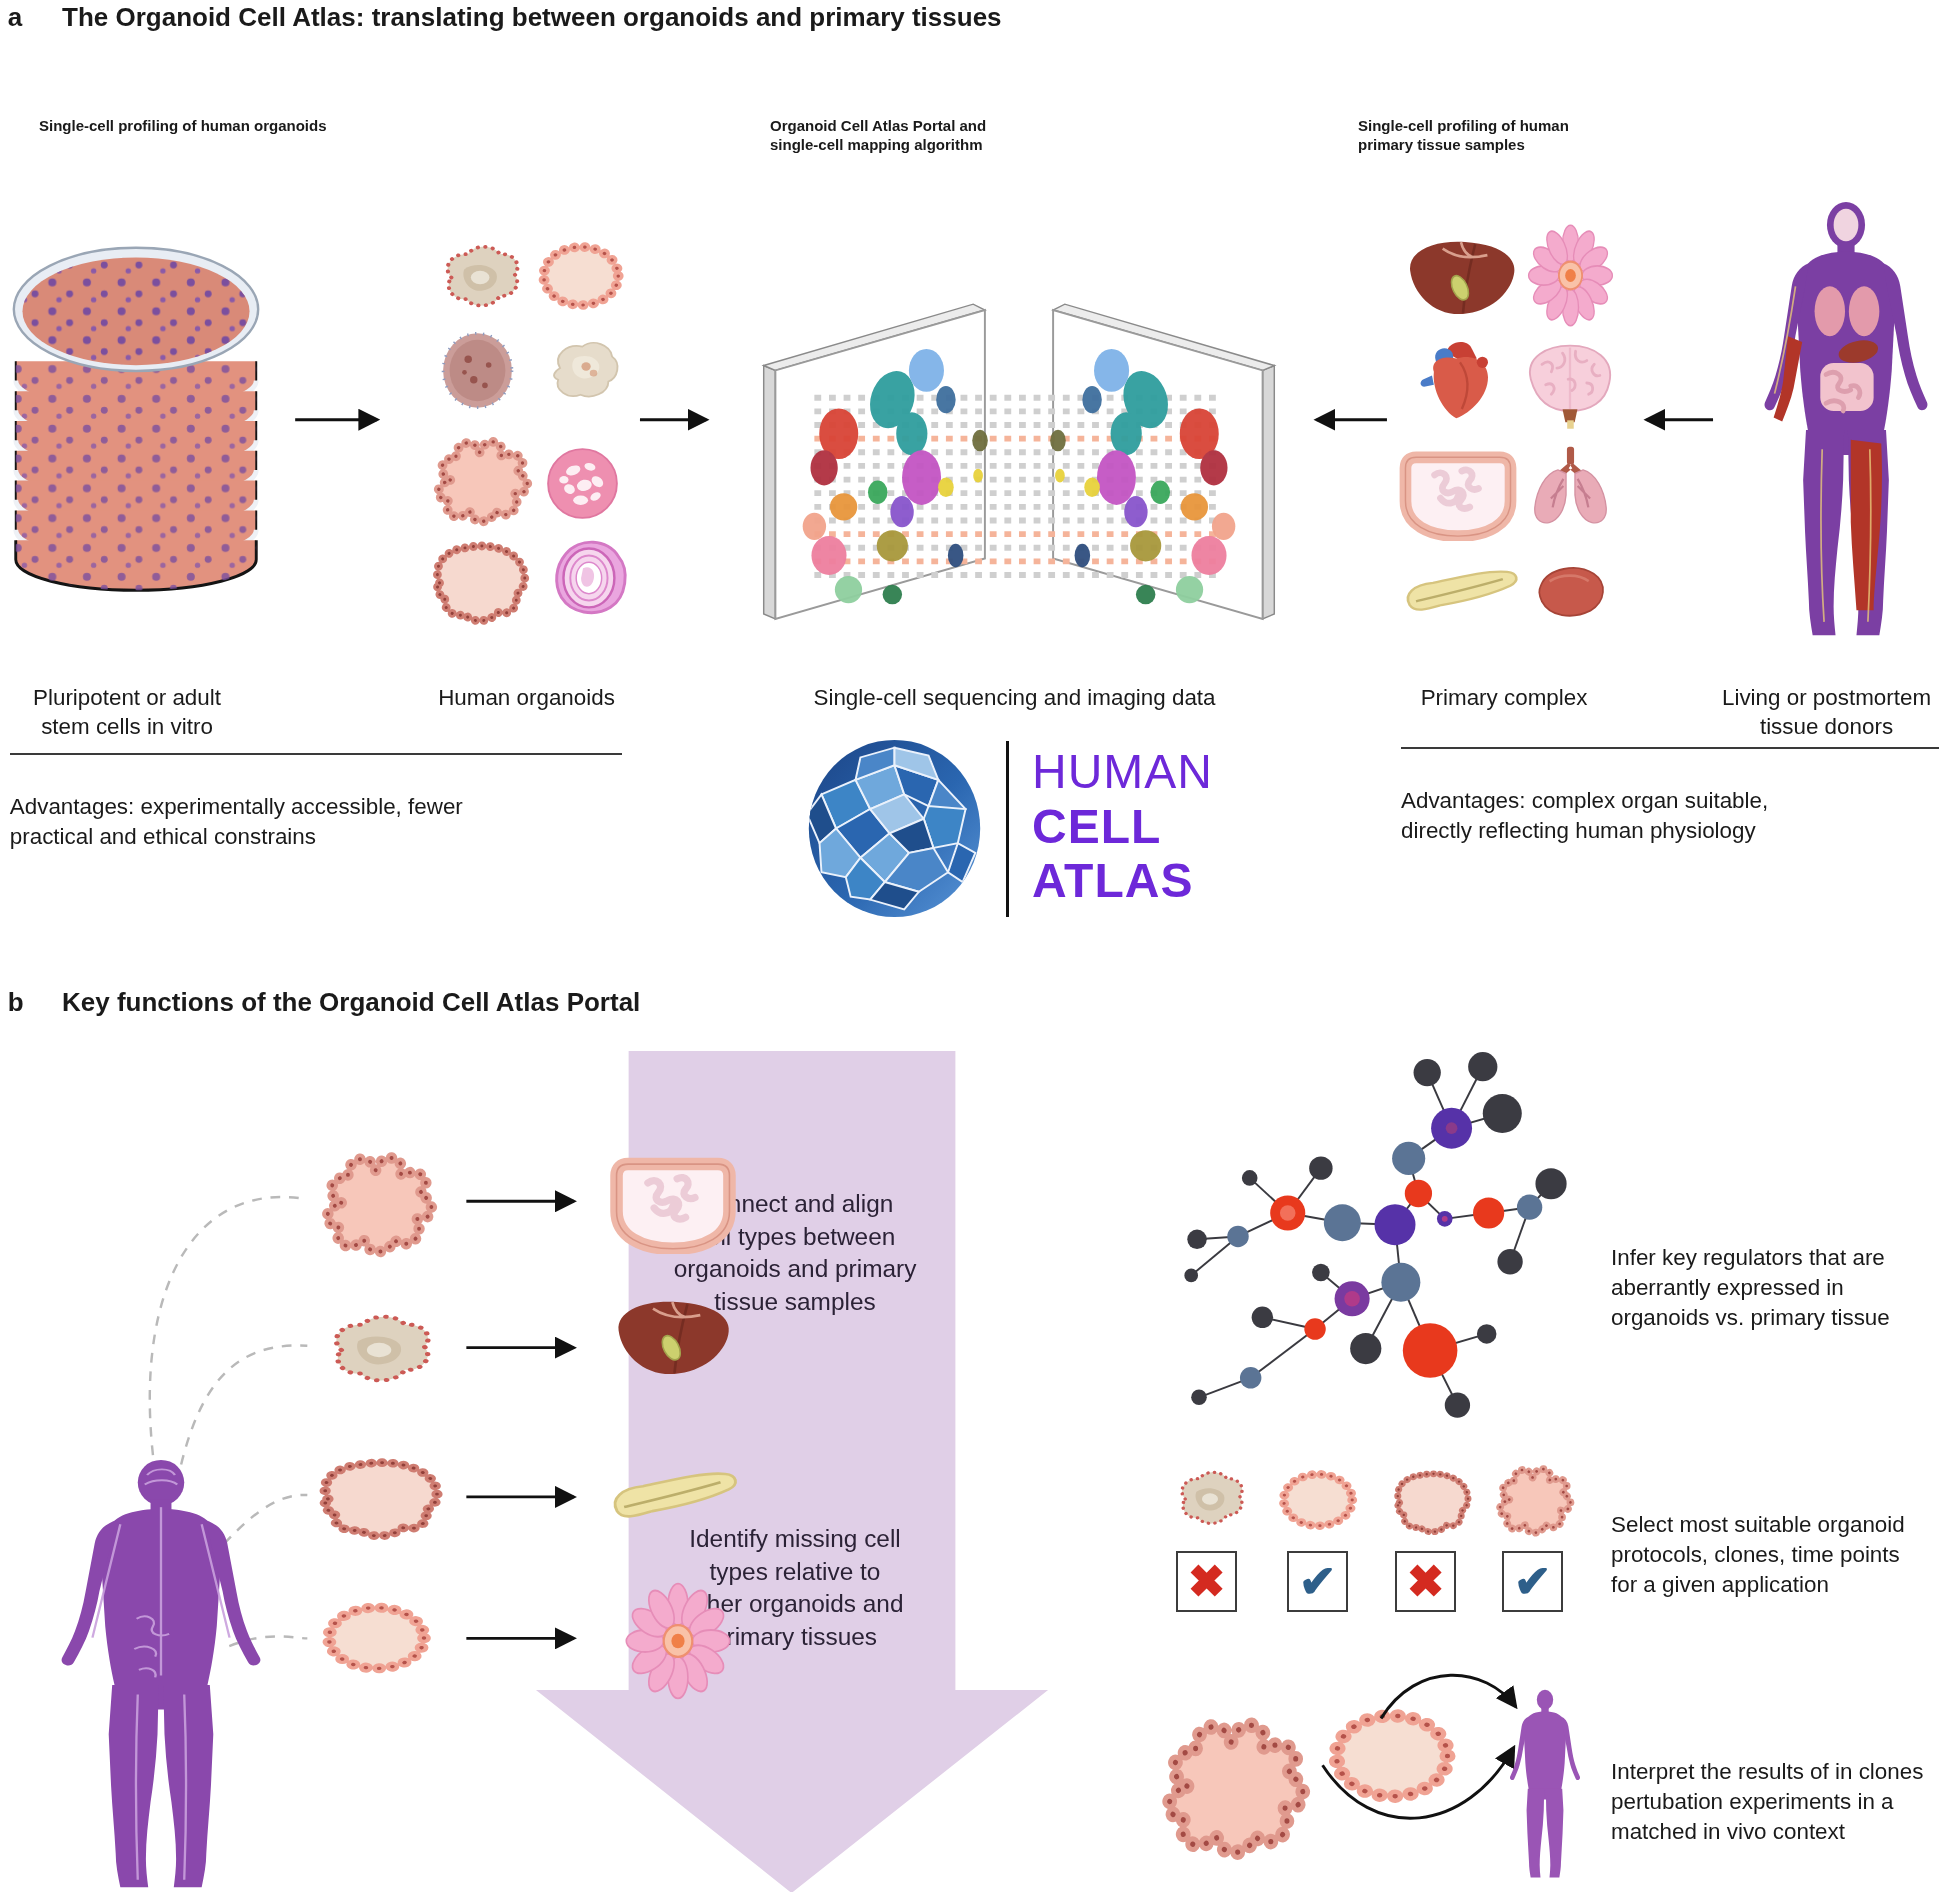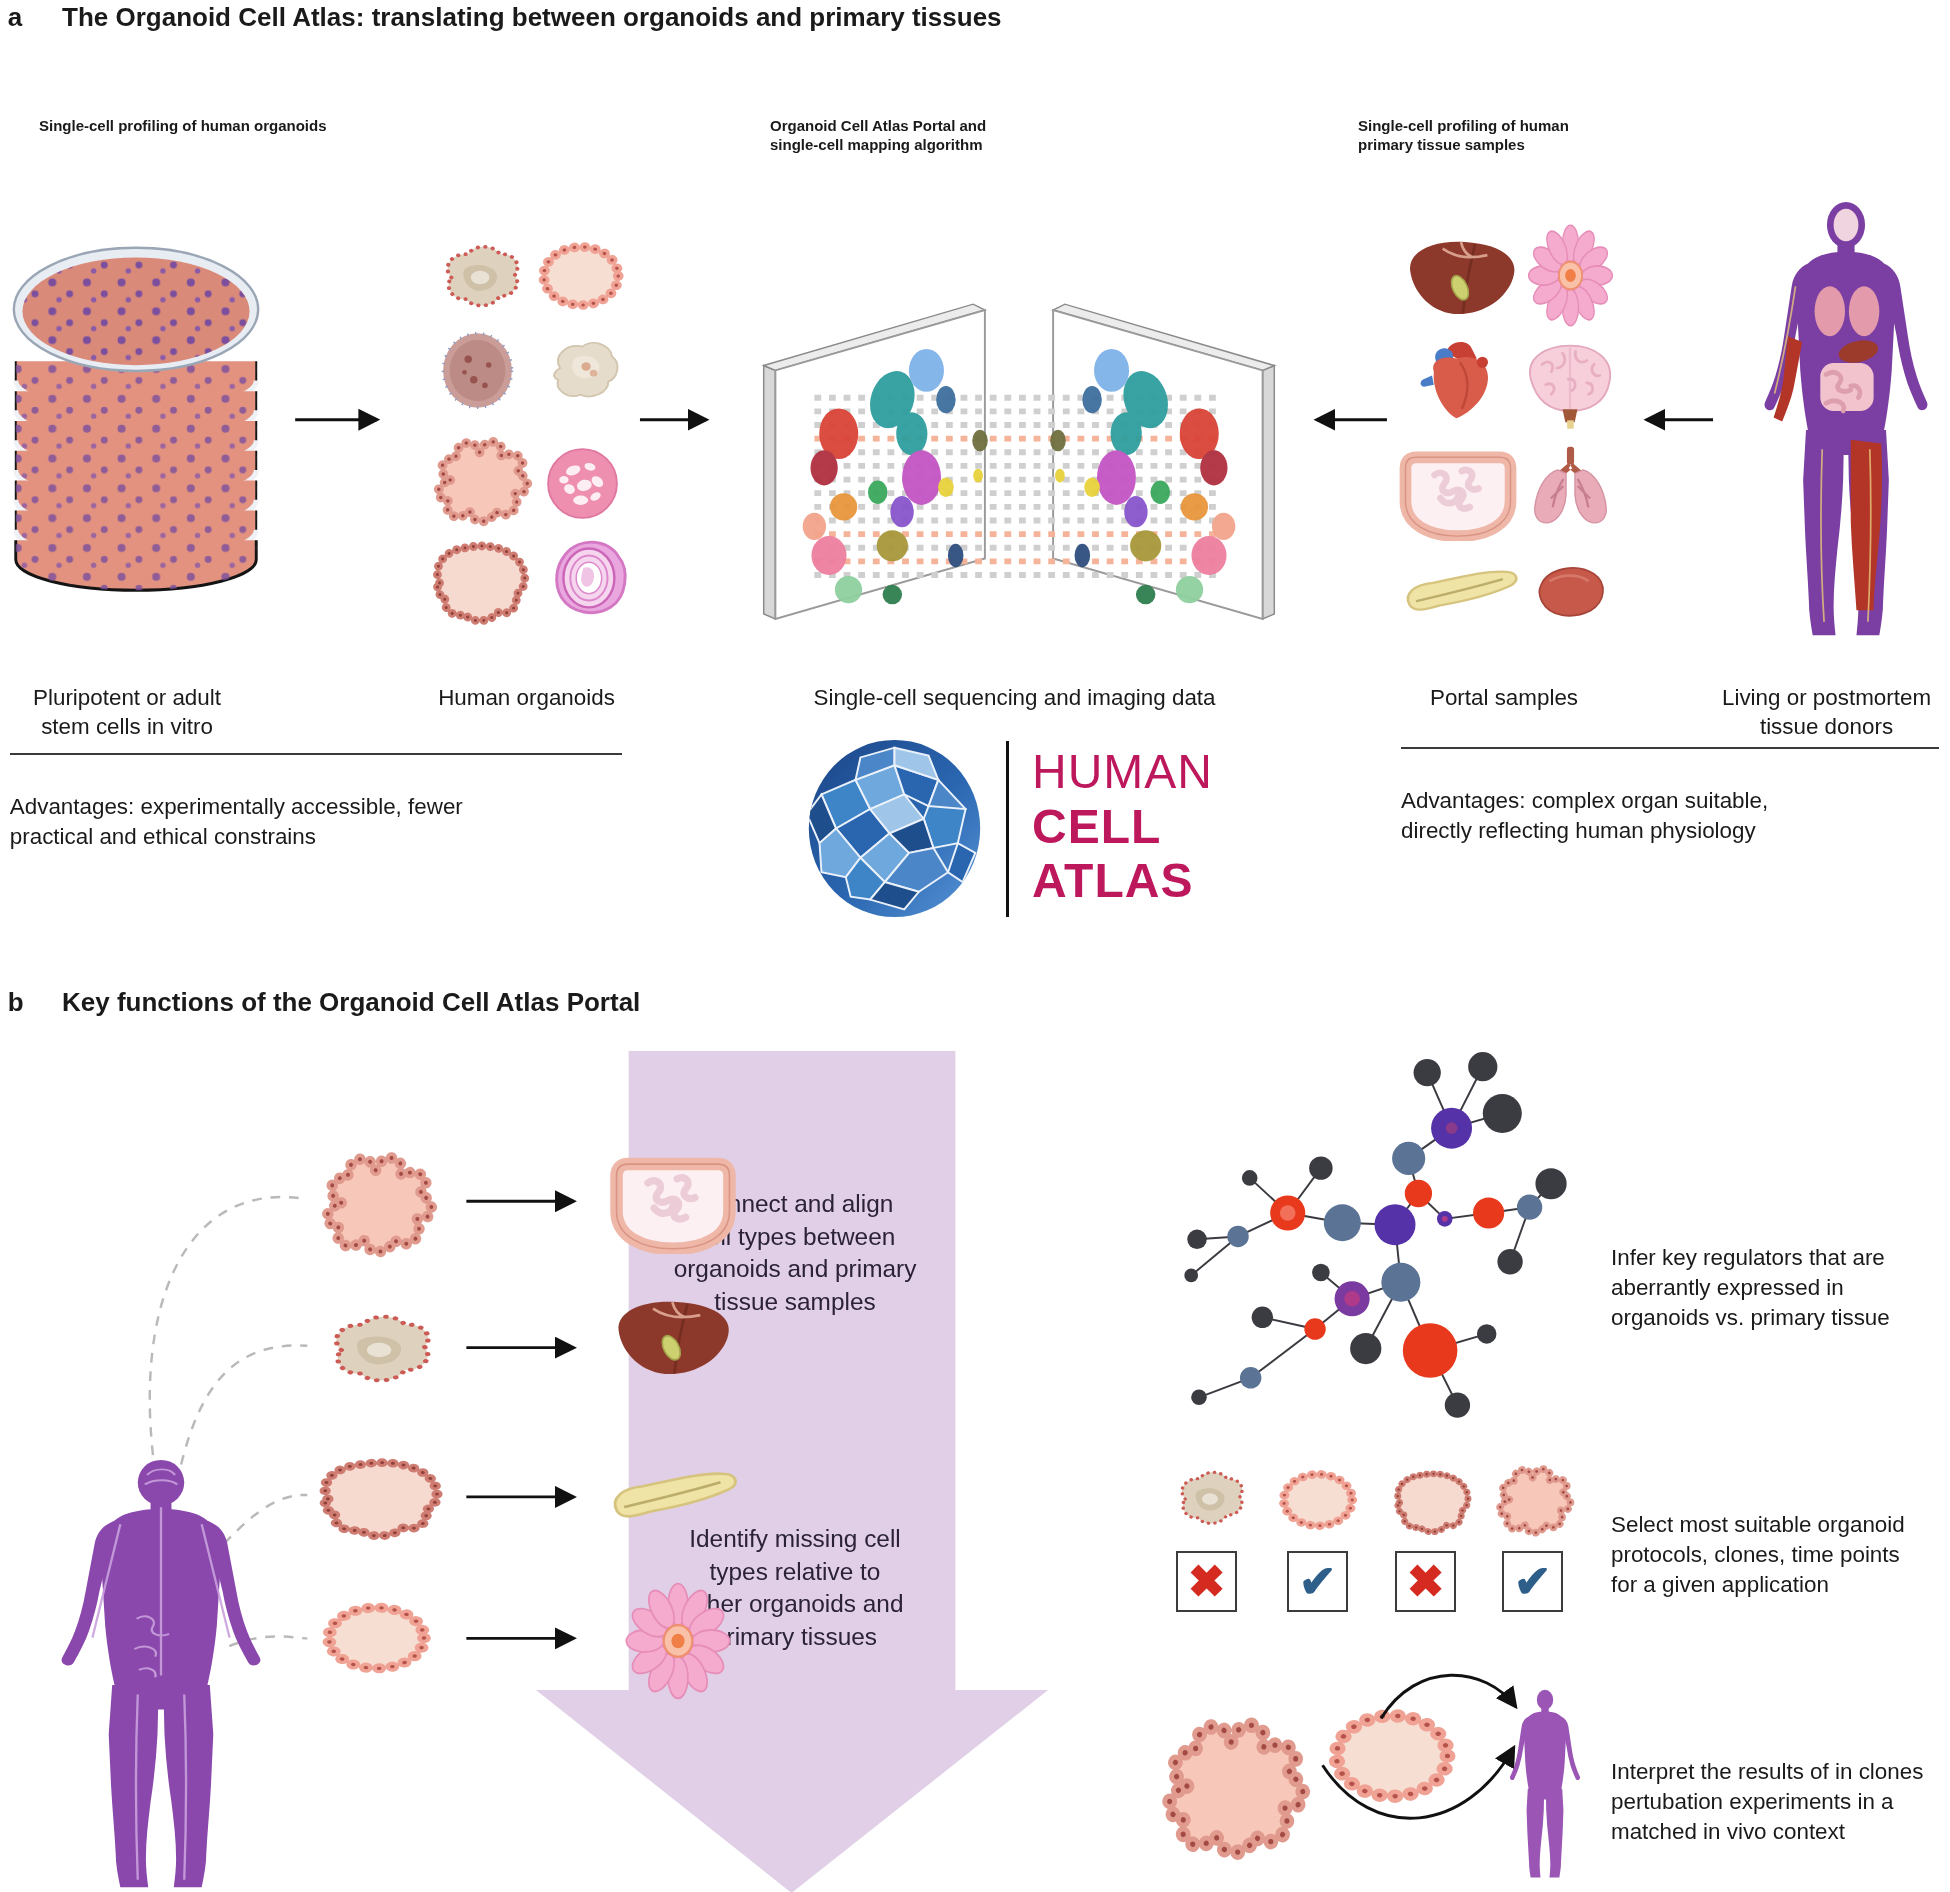--- a/index.html
+++ b/index.html
@@ -11,21 +11,21 @@
   .hdr{font-size:15px;font-weight:bold;text-align:left;line-height:1.25}
   .cap{font-size:22.4px;text-align:center;line-height:1.3}
   .adv{font-size:22.4px;line-height:1.34}
   .func{font-size:22.4px;line-height:1.35}
   .atx{font-size:24.4px;text-align:center;line-height:1.34;color:#2b2236}
   .divline{border-top:2px solid #3a3a3a;height:0}
   .selbox{width:57px;height:57px;border:2.9px solid #3c3c3c;background:#fff;
           display:flex;align-items:center;justify-content:center}
   .selbox span{font-size:45px;font-weight:bold;line-height:1}
   .cross{color:#d42a20}.check{color:#2e5f8a}
-  .hca{font-size:48px;line-height:1.14;color:#be185d;letter-spacing:1px}
+  .hca{font-size:48px;line-height:1.14;color:#6d28d9;letter-spacing:1px}
   .hca .b{font-weight:bold}
 </style>
 </head>
 <body>
 
 <svg width="0" height="0" style="position:absolute" aria-hidden="true">
 <defs>
   <marker id="mk" viewBox="0 0 10 10" refX="8.5" refY="5" markerWidth="7.5" markerHeight="7.5" orient="auto-start-reverse">
     <path d="M0,0 L10,5 L0,10 Z" fill="#111"></path>
   </marker>
@@ -361,21 +361,21 @@
   <path d="M84,182 c10,-6 20,2 14,9 c-6,7 4,11 12,7 m-26,14 c10,-6 22,0 18,8 m8,-26 c8,-2 12,6 8,12" stroke="#dd9fae" stroke-width="5" fill="none" stroke-linecap="round"></path>
   <path d="M110,250 l32,4 c2,40 0,80 -4,118 c-2,22 -4,42 -4,56 h-18 c-2,-30 -5,-62 -6,-92 z" fill="#b23528"></path>
   <path d="M44,142 l15,6 -9,48 c-3,13 -8,25 -12,35 l-9,-4 c4,-12 8,-25 10,-38 z" fill="#b23528"></path>
   <path d="M80,260 c-2,60 -2,120 2,180 M130,260 c2,60 1,120 -2,180 M52,90 c-6,40 -14,80 -22,112" stroke="#e8c878" stroke-width="1.8" fill="none" opacity=".8"></path>
 </svg>
 
 <div class="abs cap pre" style="left:0px;top:683px;width:254px">Pluripotent or adult
 stem cells in vitro</div>
 <div class="abs cap" style="left:390px;top:683px;width:273px">Human organoids</div>
 <div class="abs cap" style="left:761px;top:683px;width:507px">Single-cell sequencing and imaging data</div>
-<div class="abs cap" style="left:1399px;top:683px;width:210px">Portal samples</div>
+<div class="abs cap" style="left:1399px;top:683px;width:210px">Primary complex</div>
 <div class="abs cap pre" style="left:1702px;top:683px;width:249px">Living or postmortem
 tissue donors</div>
 
 <div class="abs divline" style="left:9.8px;top:753px;width:612px"></div>
 <div class="abs divline" style="left:1401px;top:747px;width:538px"></div>
 
 <div class="abs adv pre" style="left:9.8px;top:792px;width:566px">Advantages: experimentally accessible, fewer
 practical and ethical constrains</div>
 <div class="abs adv pre" style="left:1401px;top:786px;width:527px">Advantages: complex organ suitable,
 directly reflecting human physiology</div>

